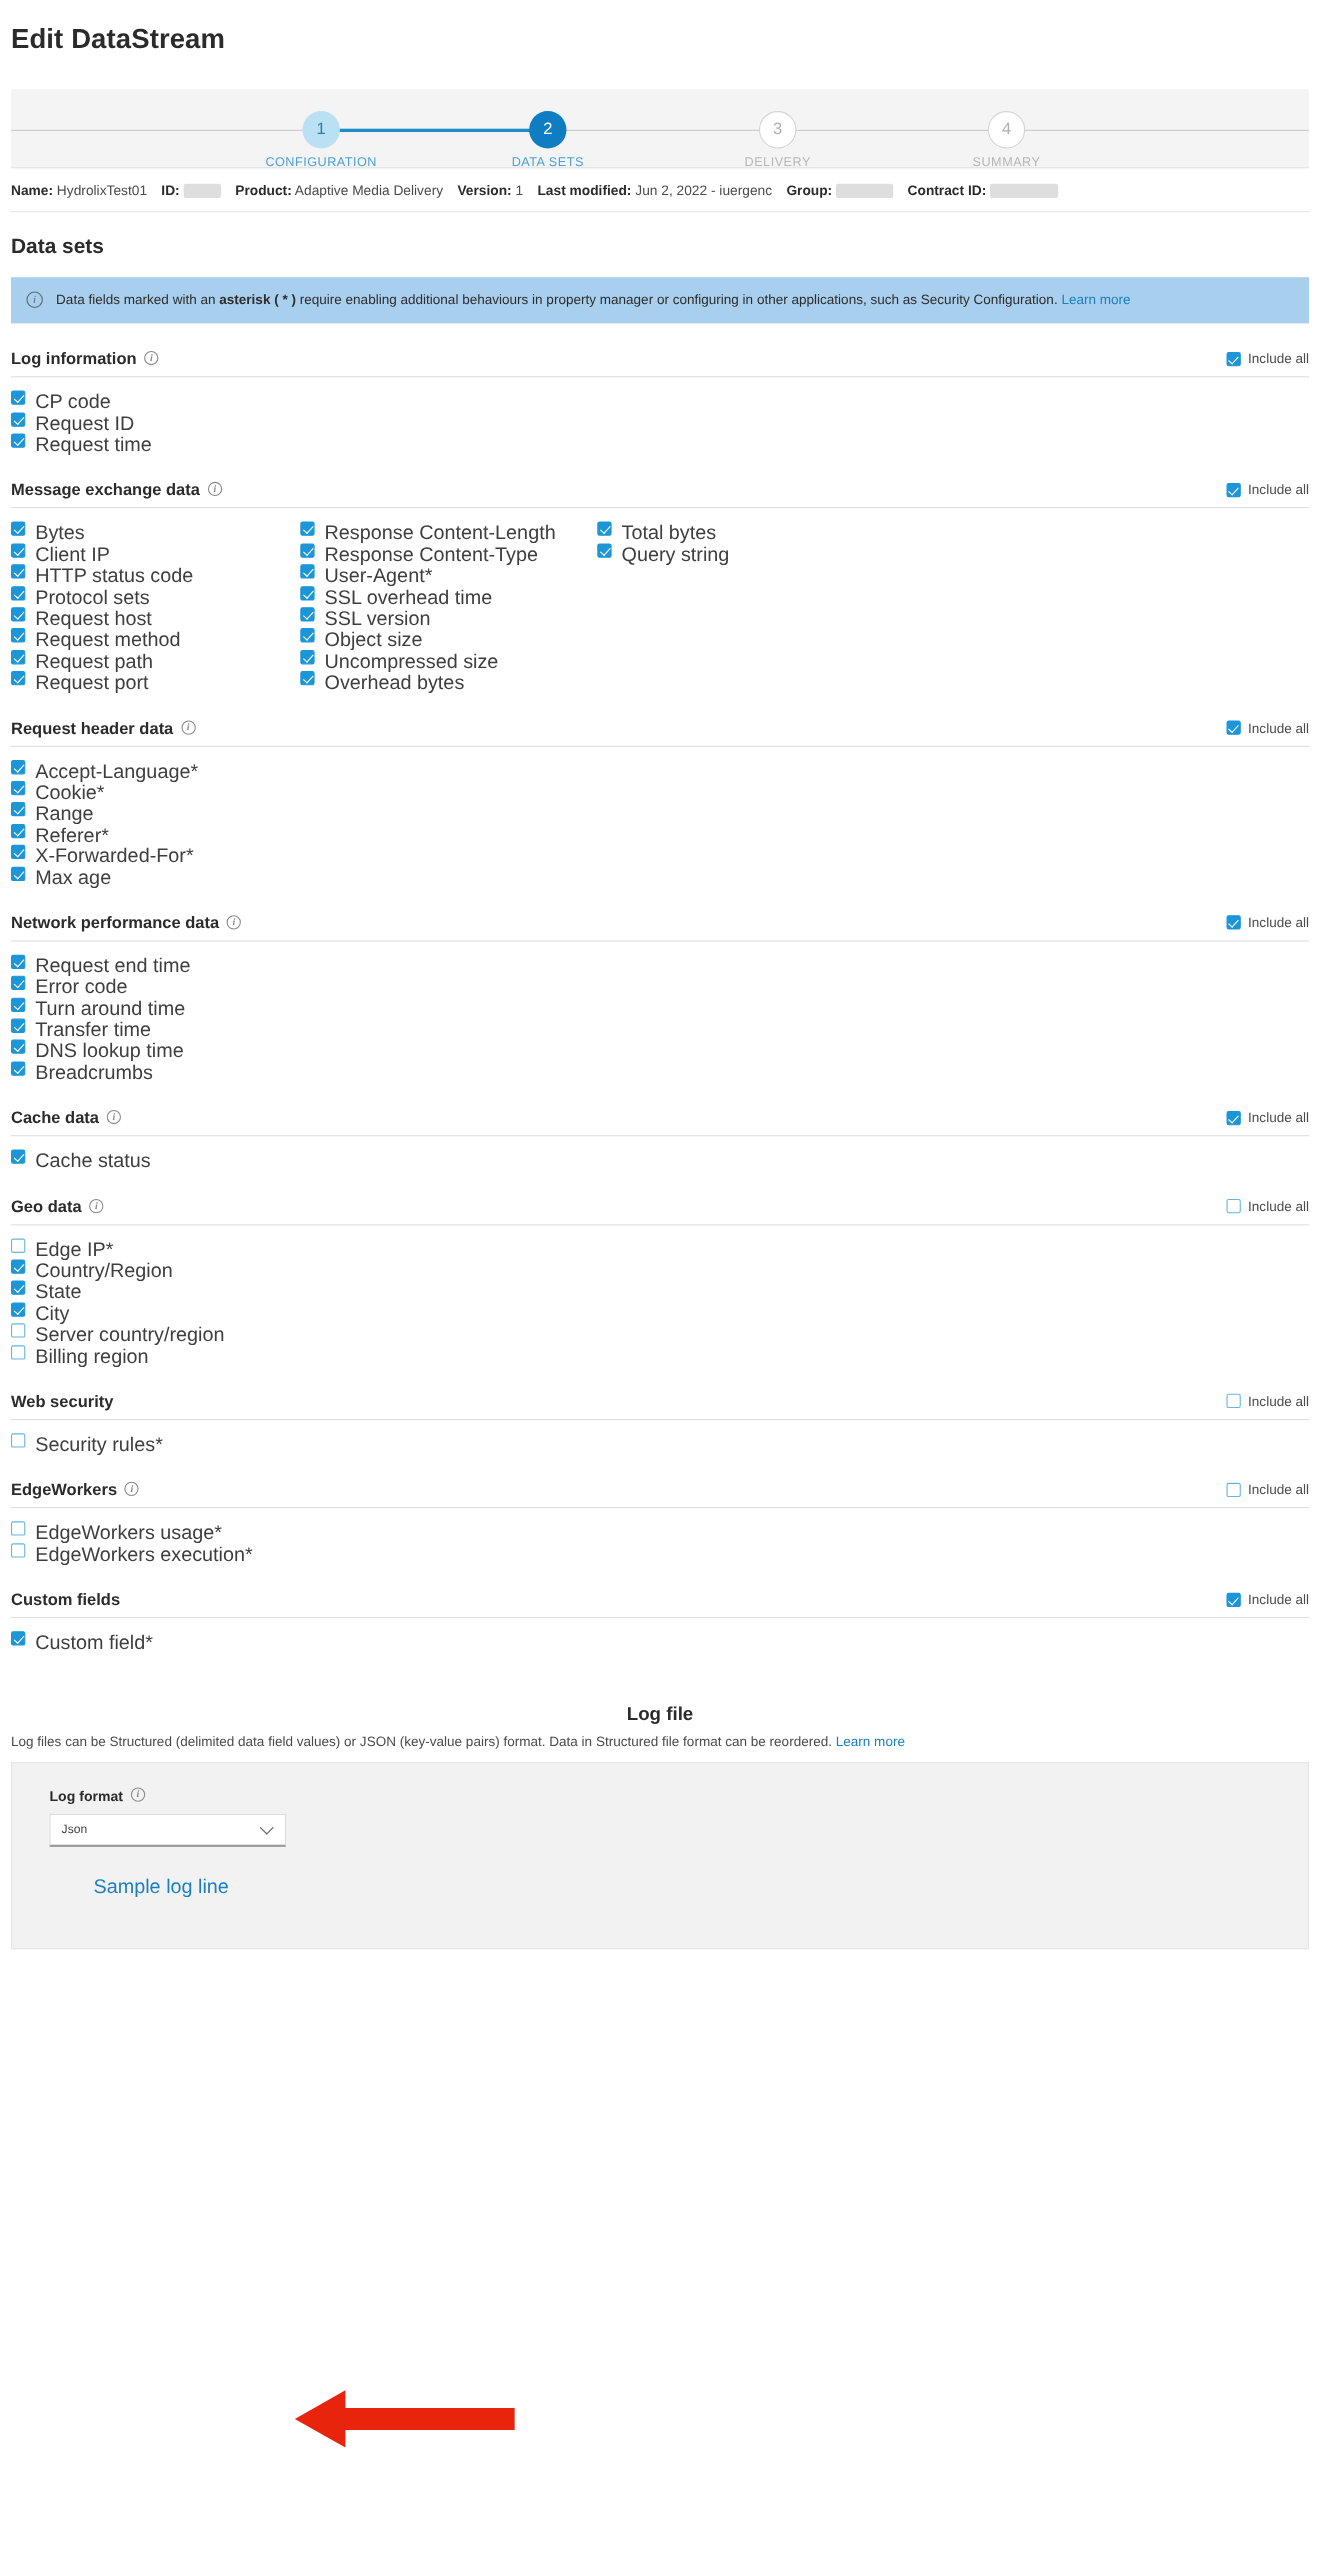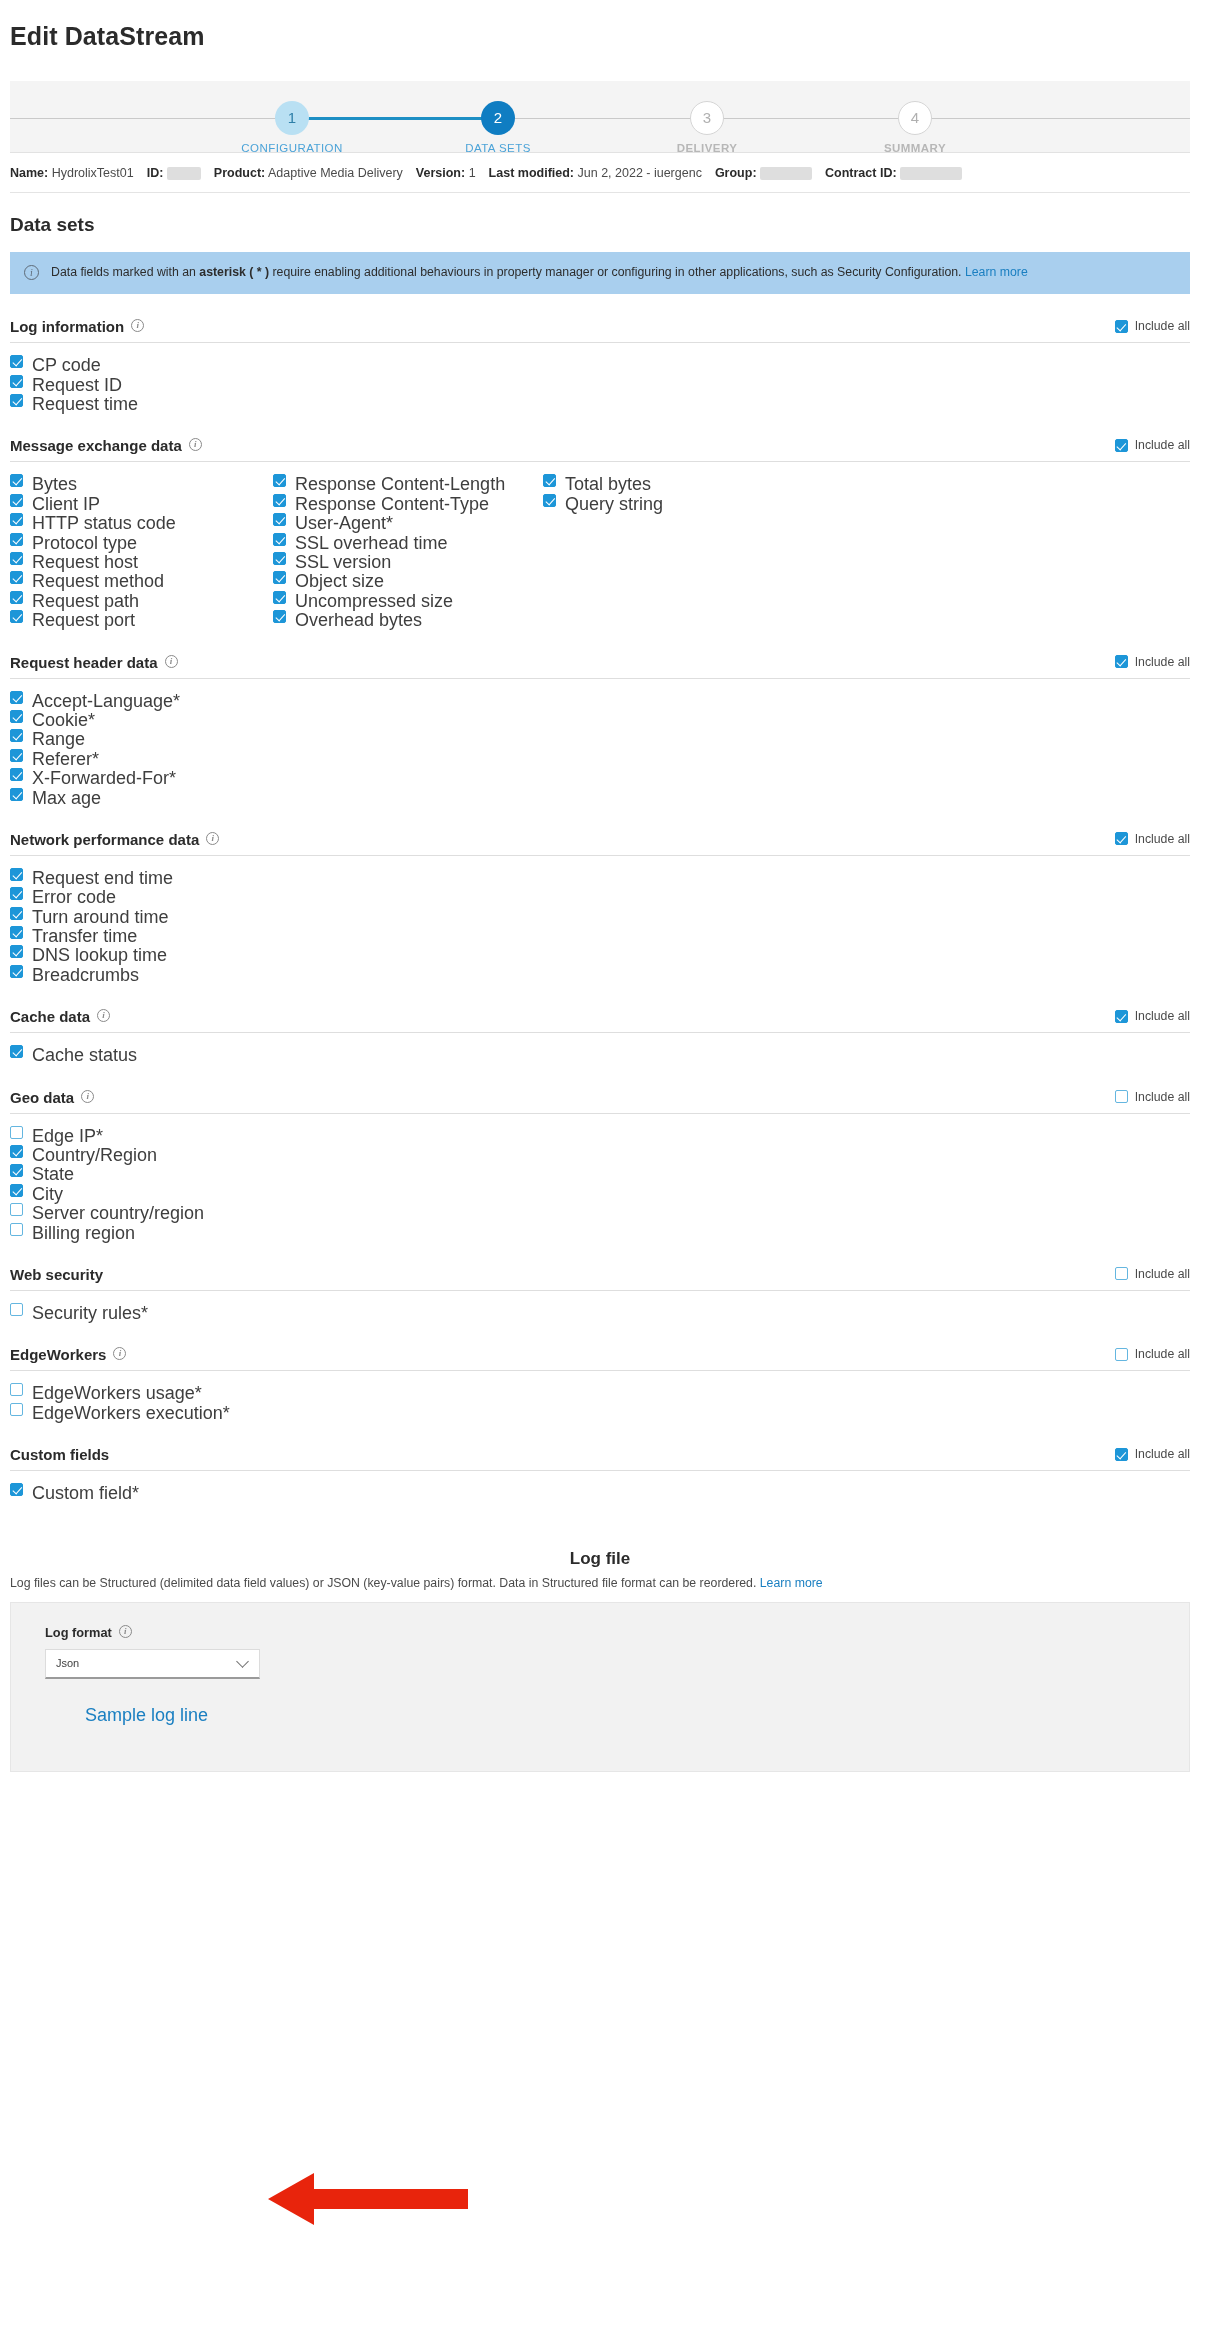--- a/index.html
+++ b/index.html
@@ -66,21 +66,21 @@
   }
   .step.done .bubble { background: #b9e0f3; color: #2e7fa8; }
   .step.current .bubble { background: #0f7dc2; color: #ffffff; }
   .step.todo .bubble { background: #ffffff; color: #b0b0b0; border: 1px solid #d5d5d5; line-height: 32px; }
   .step .caption {
     margin-top: 7px;
     font-size: 11.5px;
     letter-spacing: 0.45px;
   }
   .step.done .caption, .step.current .caption { color: #4ba3d8; }
-  .step.todo .caption { color: #b7b7b7; font-weight: bold; }
+  .step.todo .caption { color: #b7b7b7; }
 
   
   .metabar {
     width: 1180px;
     padding: 13px 0 12px 0;
     font-size: 12.5px;
     color: #4b4b4b;
     border-bottom: 1px solid #e4e4e4;
     white-space: nowrap;
   }
@@ -352,21 +352,21 @@
               <div class="field-row">
                 <span class="cb on"></span>
                 <span>Client IP</span>
               </div>
               <div class="field-row">
                 <span class="cb on"></span>
                 <span>HTTP status code</span>
               </div>
               <div class="field-row">
                 <span class="cb on"></span>
-                <span>Protocol type</span>
+                <span>Protocol sets</span>
               </div>
               <div class="field-row">
                 <span class="cb on"></span>
                 <span>Request host</span>
               </div>
               <div class="field-row">
                 <span class="cb on"></span>
                 <span>Request method</span>
               </div>
               <div class="field-row">

